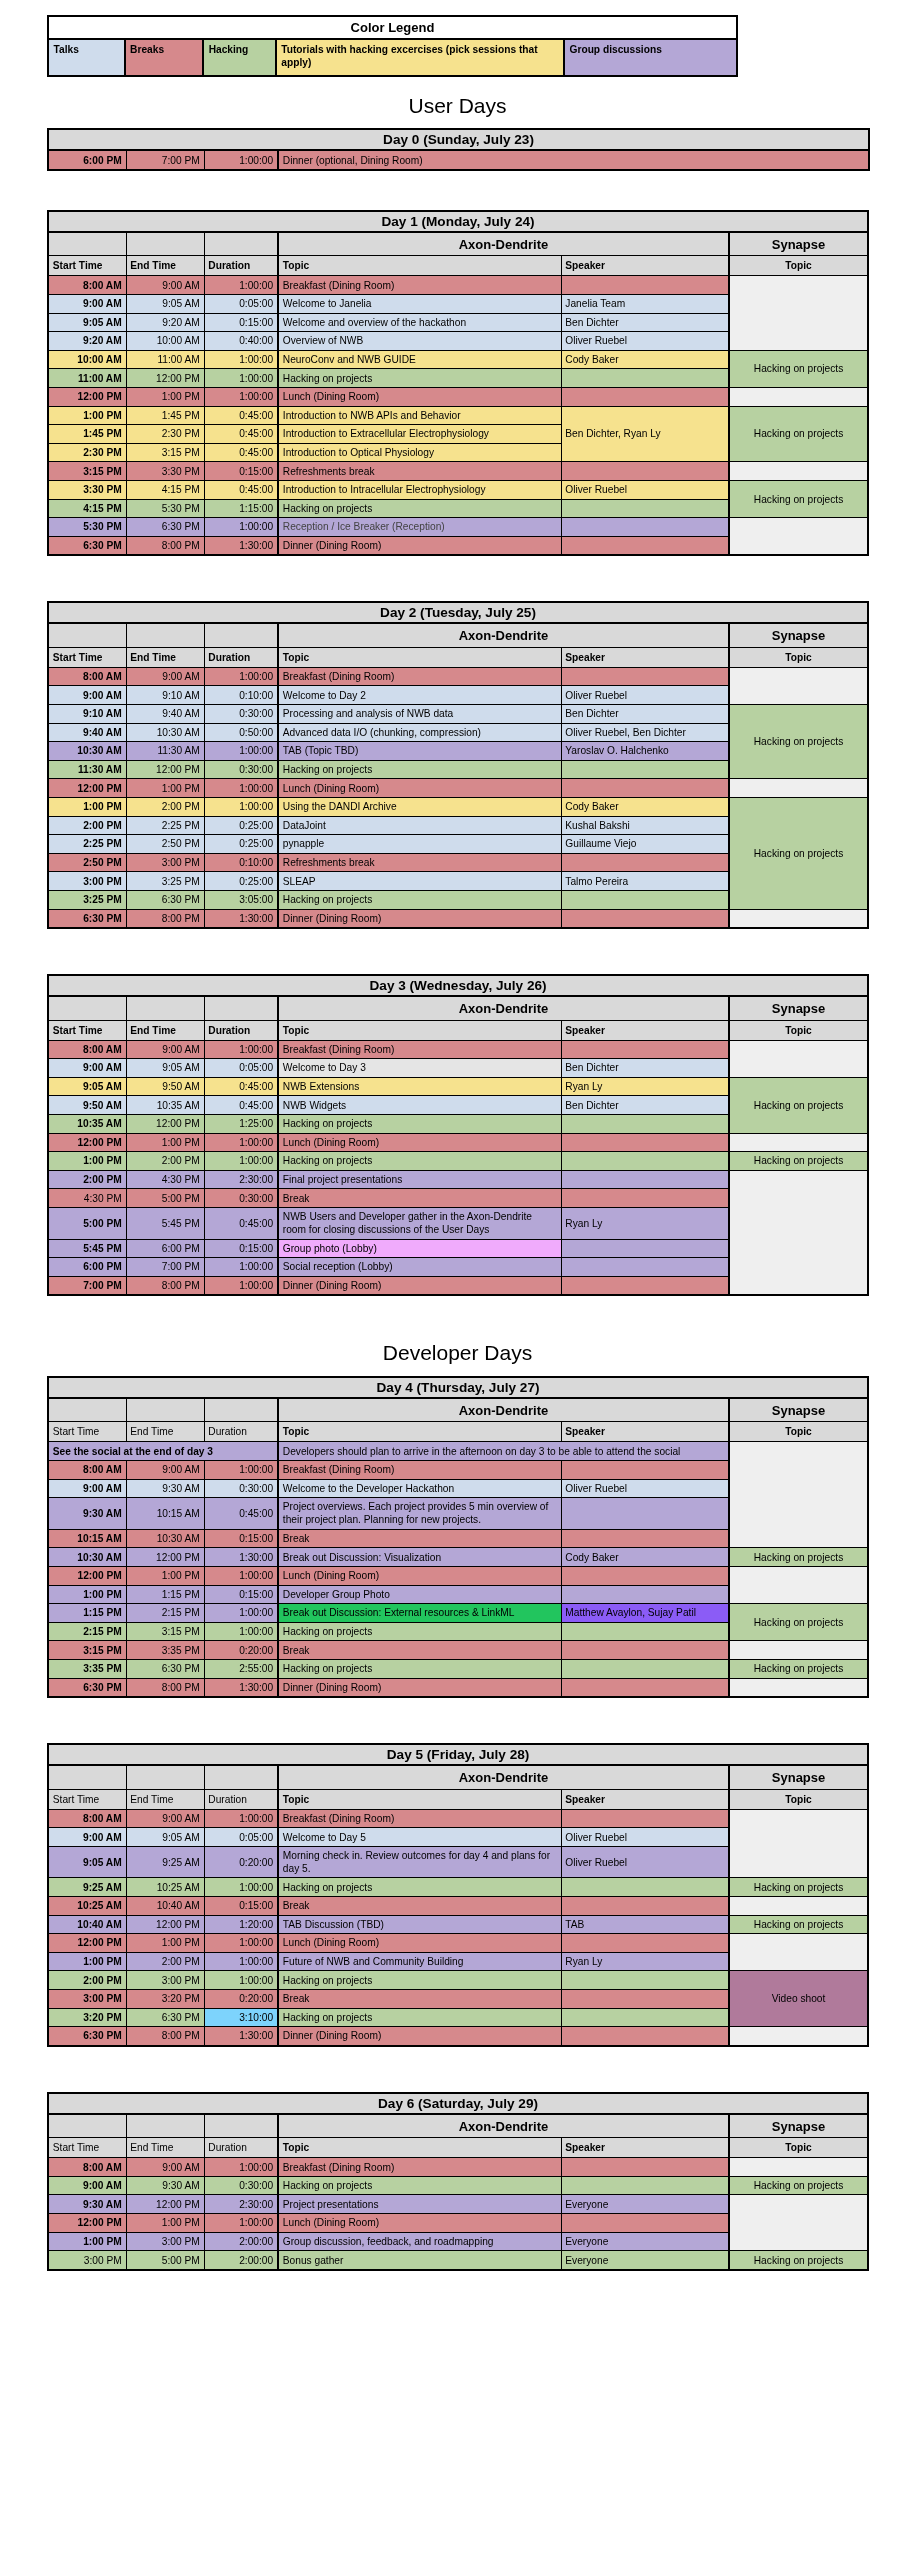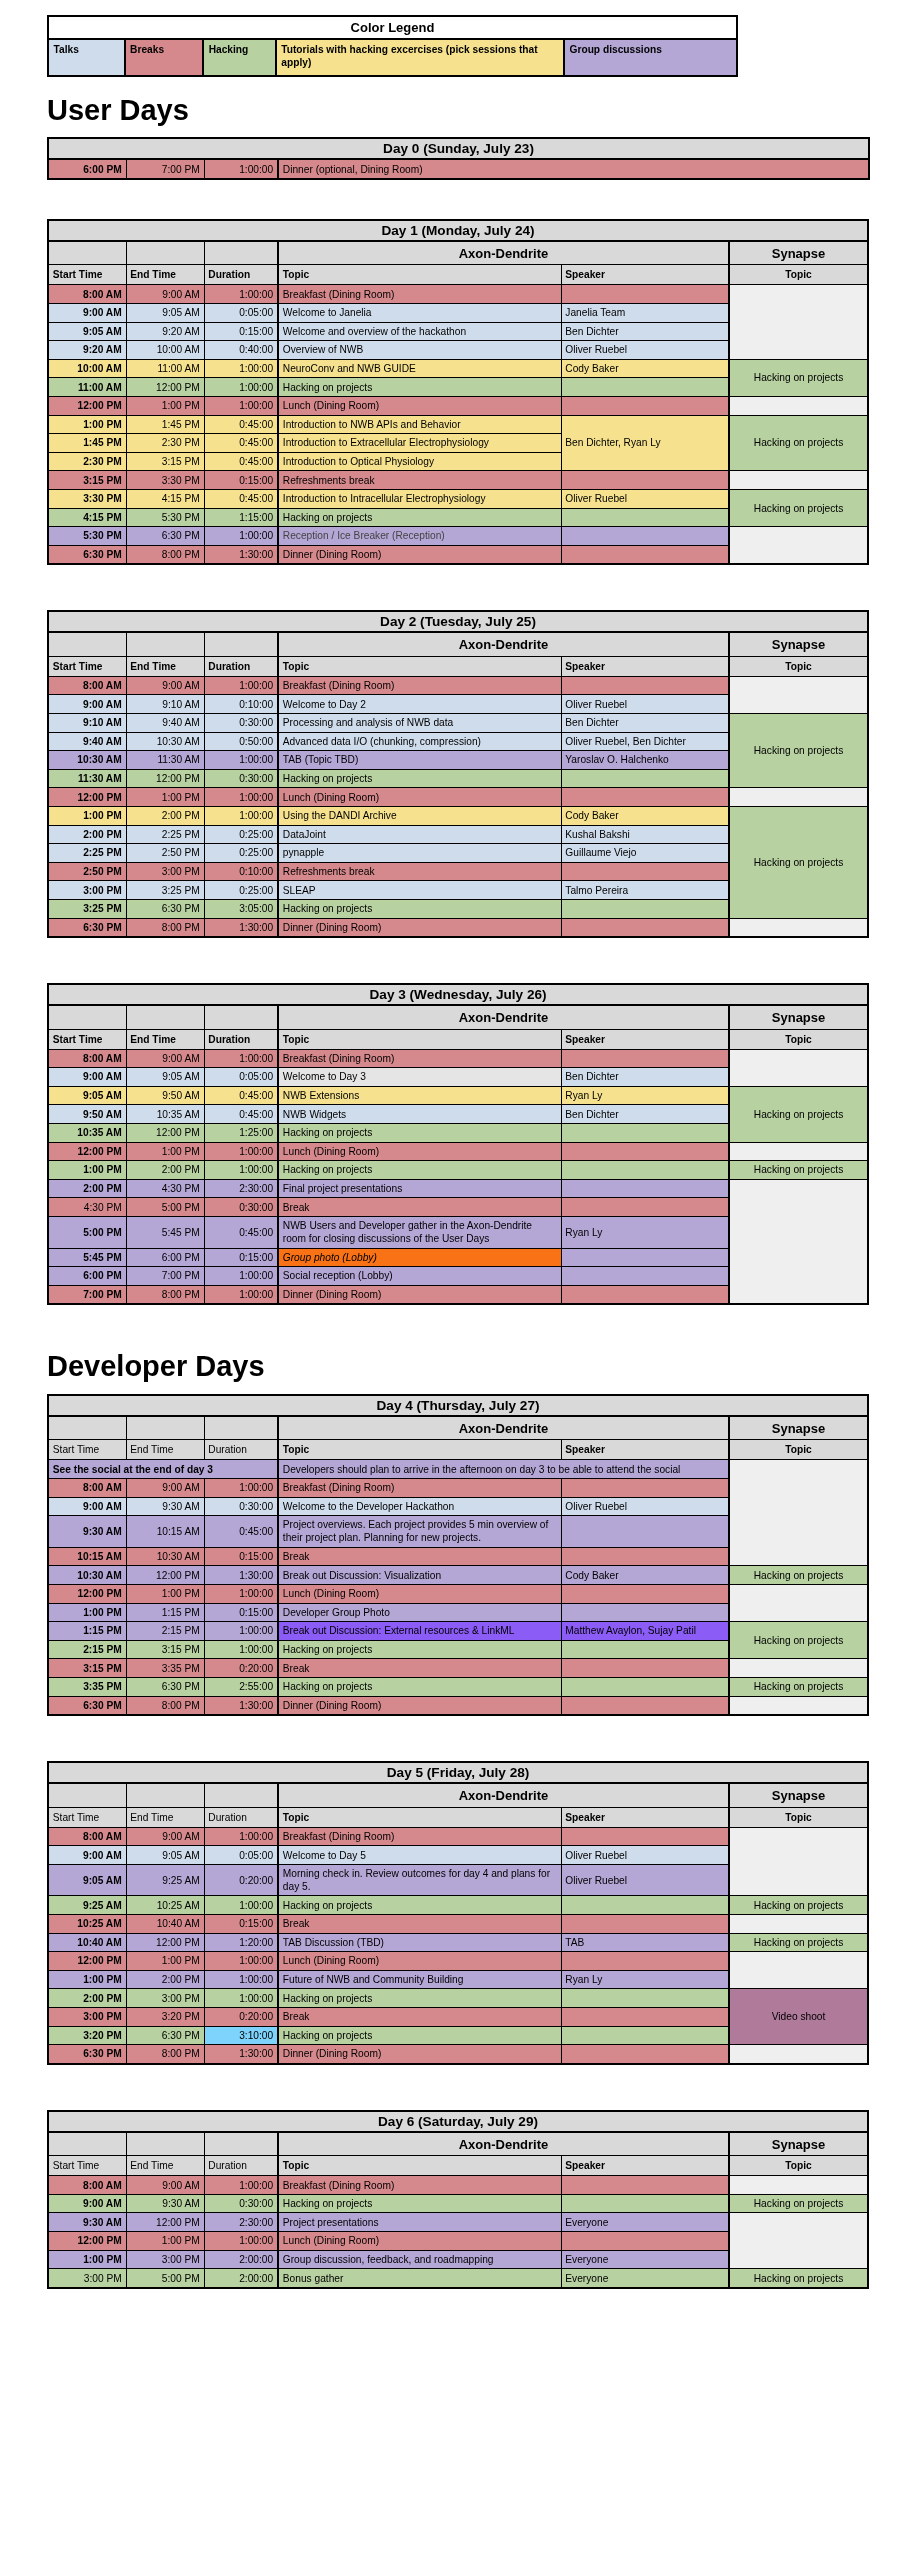--- a/index.html
+++ b/index.html
@@ -7,21 +7,21 @@
   .content{padding:15px 0 0 47px;}
 
   
   .legend{width:691px;border:2.3px solid #000;box-sizing:border-box;}
   .legend-title{background:#fff;text-align:center;font-weight:bold;font-size:13px;padding:3px 0;border-bottom:2.3px solid #000;}
   .legend-row{display:flex;}
   .legend-cell{font-weight:bold;font-size:10.2px;line-height:13px;padding:3px 4.5px;border-right:2.3px solid #000;box-sizing:border-box;min-height:35px;}
   .legend-cell:last-child{border-right:none;}
 
   
-  h2.section{width:821px;font-size:29px;font-weight:700;margin:16.7px 0 10.6px 0;letter-spacing:0;}
+  h2.section{width:821px;text-align:center;font-size:21px;font-weight:400;margin:16.7px 0 10.6px 0;letter-spacing:0;}
 
   
   table.day{border-collapse:collapse;table-layout:fixed;width:821px;border:2.3px solid #000;margin:0 0 45px 0;font-size:10.2px;}
   table.day.simple{margin-bottom:39px;}
   td{border:0.8px solid #000;padding:2.3px 3.8px;vertical-align:middle;line-height:13px;box-sizing:border-box;}
   td.title{background:#d9d9d9;text-align:center;font-weight:bold;font-size:13.6px;border-bottom:2.3px solid #000;padding:3px;}
   td.band{background:#d9d9d9;height:24px;}
   td.room{font-weight:bold;font-size:13px;text-align:center;}
   td.hdr{background:#d9d9d9;border-bottom:1.5px solid #000;padding:3px 3.8px;}
   .bold{font-weight:bold;}
@@ -445,21 +445,21 @@
             <td class="time bold" style="background: rgb(180, 167, 214);">5:00 PM</td>
             <td class="time" style="background: rgb(180, 167, 214);">5:45 PM</td>
             <td class="time" style="background: rgb(180, 167, 214);">0:45:00</td>
             <td class="tleft thick-l" style="background: rgb(180, 167, 214);">NWB Users and Developer gather in the Axon-Dendrite room for closing discussions of the User Days</td>
             <td class="tleft" style="background: rgb(180, 167, 214);">Ryan Ly</td>
           </tr>
           <tr>
             <td class="time bold" style="background: rgb(180, 167, 214);">5:45 PM</td>
             <td class="time" style="background: rgb(180, 167, 214);">6:00 PM</td>
             <td class="time" style="background: rgb(180, 167, 214);">0:15:00</td>
-            <td class="tleft thick-l" style="background: #f97316; font-style: italic;">Group photo (Lobby)</td>
+            <td class="tleft thick-l" style="background: #f0abfc;">Group photo (Lobby)</td>
             <td class="tleft" style="background: rgb(180, 167, 214);"></td>
           </tr>
           <tr>
             <td class="time bold" style="background: rgb(180, 167, 214);">6:00 PM</td>
             <td class="time" style="background: rgb(180, 167, 214);">7:00 PM</td>
             <td class="time" style="background: rgb(180, 167, 214);">1:00:00</td>
             <td class="tleft thick-l" style="background: rgb(180, 167, 214);">Social reception (Lobby)</td>
             <td class="tleft" style="background: rgb(180, 167, 214);"></td>
           </tr>
           <tr>
@@ -553,21 +553,21 @@
             <td class="time bold" style="background: rgb(180, 167, 214);">1:00 PM</td>
             <td class="time" style="background: rgb(180, 167, 214);">1:15 PM</td>
             <td class="time" style="background: rgb(180, 167, 214);">0:15:00</td>
             <td class="tleft thick-l" style="background: rgb(180, 167, 214);">Developer Group Photo</td>
             <td class="tleft" style="background: rgb(180, 167, 214);"></td>
           </tr>
           <tr class="sep">
             <td class="time bold" style="background: rgb(180, 167, 214);">1:15 PM</td>
             <td class="time" style="background: rgb(180, 167, 214);">2:15 PM</td>
             <td class="time" style="background: rgb(180, 167, 214);">1:00:00</td>
-            <td class="tleft thick-l" style="background: #8b5cf6;">Break out Discussion: External resources &amp; LinkML</td>
+            <td class="tleft thick-l" style="background: #22c55e;">Break out Discussion: External resources &amp; LinkML</td>
             <td class="tleft" style="background: #8b5cf6;">Matthew Avaylon, Sujay Patil</td>
             <td class="syn thick-l" rowspan="2" style="background: rgb(183, 209, 161);">Hacking on projects</td>
           </tr>
           <tr>
             <td class="time bold" style="background: rgb(183, 209, 161);">2:15 PM</td>
             <td class="time" style="background: rgb(183, 209, 161);">3:15 PM</td>
             <td class="time" style="background: rgb(183, 209, 161);">1:00:00</td>
             <td class="tleft thick-l" style="background: rgb(183, 209, 161);">Hacking on projects</td>
             <td class="tleft" style="background: rgb(183, 209, 161);"></td>
           </tr>

